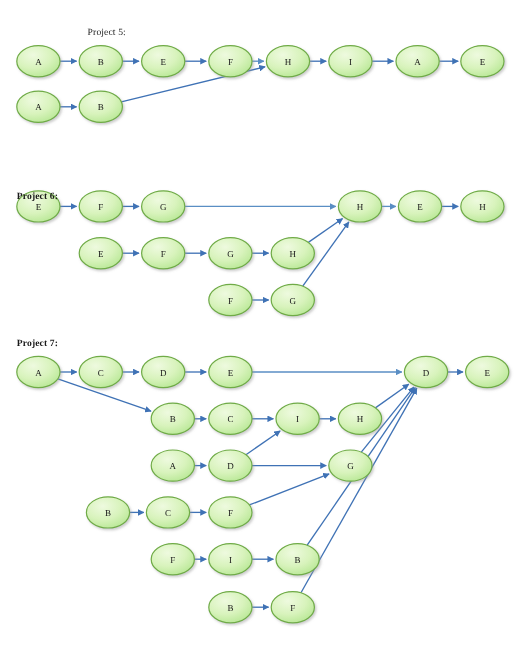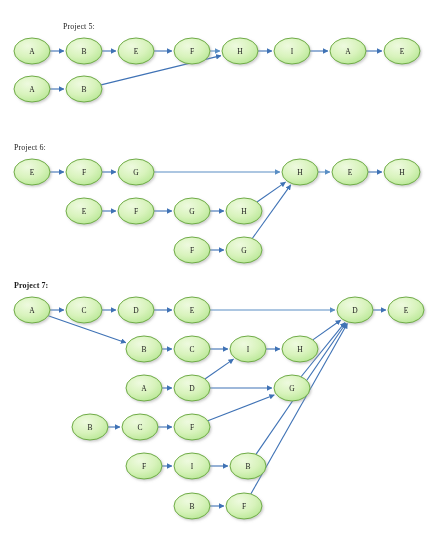--- a/index.html
+++ b/index.html
@@ -293,18 +293,18 @@
           <text x="192" y="506.5" class="node-label">B</text>
         </g>
         <g filter="url(#nodeshadow)">
           <ellipse cx="244" cy="506" rx="18" ry="13" class="node-ellipse"></ellipse>
           <text x="244" y="506.5" class="node-label">F</text>
         </g>
       </g>
   </svg>
 
   <div id="titles-layer">
-      <div class="project-title" style="left: 22px; top: 22px; padding-left: 41px;">Project 5:</div>
-      <div class="project-title" style="left: 14px; top: 143px;">Project 6:</div>
+      <div class="project-title" style="left: 32px; top: 22px; padding-left: 41px;">Project 5:</div>
+      <div class="project-title" style="left: 14px; top: 159px; font-weight: bold;">Project 6:</div>
       <div class="project-title" style="left: 14px; top: 281px; font-weight: bold;">Project 7:</div>
     </div>
 
 </div>
 
 </body></html>

